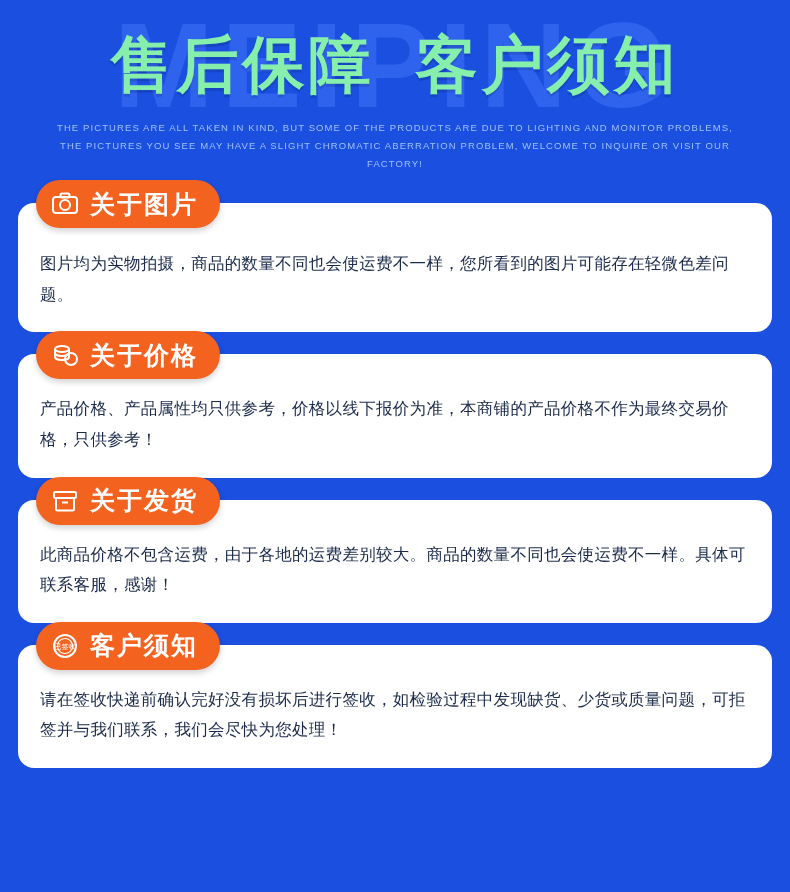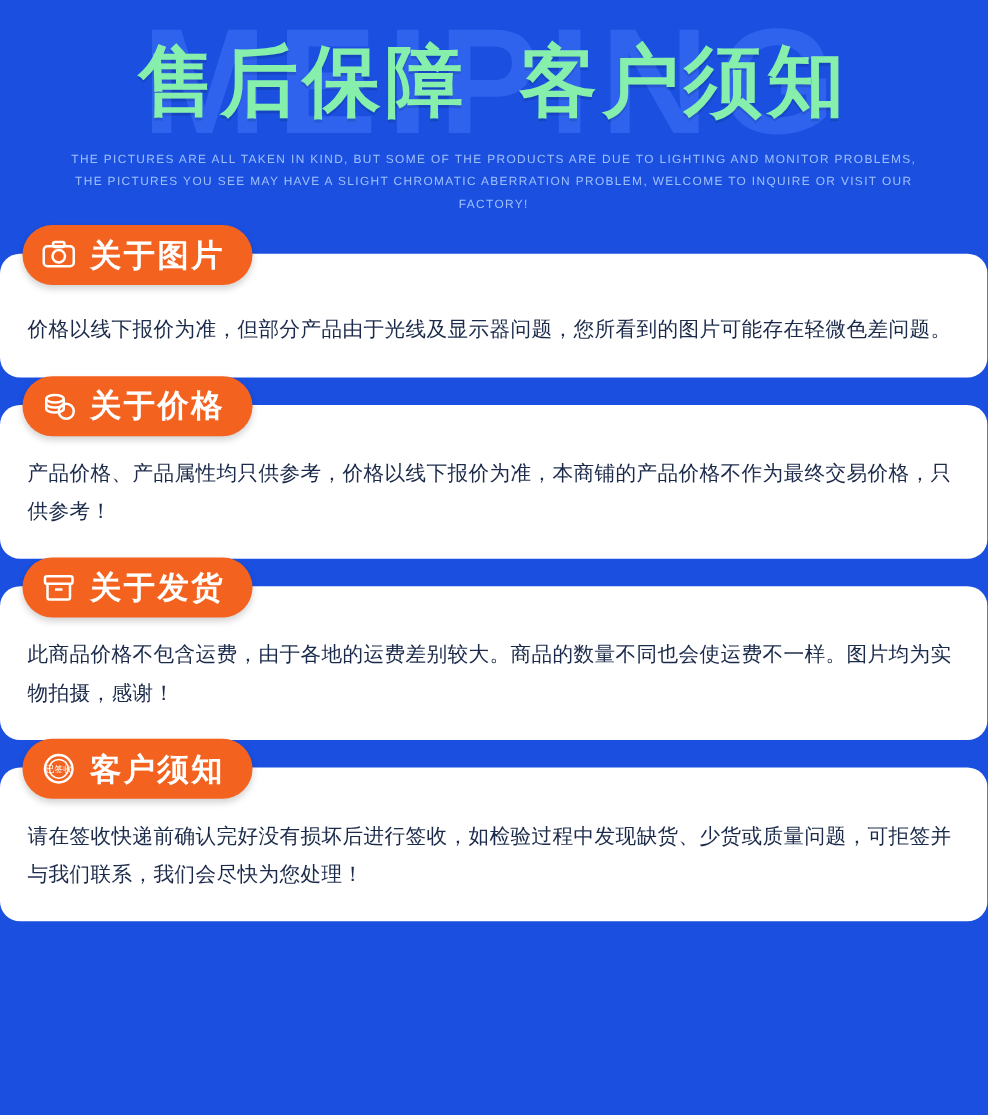--- a/index.html
+++ b/index.html
@@ -54,21 +54,21 @@
     line-height: 1.9;
     color: #9fc0ff;
     text-transform: uppercase;
     font-family: "Liberation Sans", sans-serif;
   }
 
   
   .cards {
     position: relative;
     margin-top: 30px;
-    padding: 0 0;
+    padding: 0 18px;
     display: flex;
     flex-direction: column;
     gap: 22px;
   }
   .card {
     position: relative;
     background: #ffffff;
     border-radius: 16px;
     padding: 40px 22px 22px 22px;
     box-sizing: border-box;
@@ -129,21 +129,21 @@
     <div class="card-badge">
       <span class="badge-icon">
         <svg width="30" height="30" viewBox="0 0 30 30">
           <rect x="3" y="8" width="24" height="16" rx="3" fill="none" stroke="#ffffff" stroke-width="2"></rect>
           <rect x="10.5" y="4.5" width="9" height="4" rx="1.5" fill="none" stroke="#ffffff" stroke-width="2"></rect>
           <circle cx="15" cy="16" r="5" fill="none" stroke="#ffffff" stroke-width="2"></circle>
         </svg>
       </span>
       <span class="badge-label">关于图片</span>
     </div>
-    <div class="card-body">价格以线下报价为准，但部分产品由于光线及显示器问题，您所看到的图片可能存在轻微色差问题。</div>
+    <div class="card-body">图片均为实物拍摄，商品的数量不同也会使运费不一样，您所看到的图片可能存在轻微色差问题。</div>
   </div>
 
   <div class="card card-2">
     <div class="card-badge">
       <span class="badge-icon">
         <svg width="30" height="30" viewBox="0 0 30 30">
           <ellipse cx="12" cy="9" rx="7" ry="3" fill="none" stroke="#ffffff" stroke-width="2"></ellipse>
           <path d="M5 9v4c0 1.7 3.1 3 7 3s7-1.3 7-3V9" fill="none" stroke="#ffffff" stroke-width="2"></path>
           <path d="M5 13v4c0 1.7 3.1 3 7 3s7-1.3 7-3v-4" fill="none" stroke="#ffffff" stroke-width="2"></path>
           <circle cx="21" cy="19" r="6" fill="none" stroke="#ffffff" stroke-width="2"></circle>
@@ -158,21 +158,21 @@
     <div class="card-badge">
       <span class="badge-icon">
         <svg width="30" height="30" viewBox="0 0 30 30">
           <rect x="4" y="6" width="22" height="6" rx="1.5" fill="none" stroke="#ffffff" stroke-width="2"></rect>
           <path d="M6 12v11a1.5 1.5 0 0 0 1.5 1.5h15A1.5 1.5 0 0 0 24 23V12" fill="none" stroke="#ffffff" stroke-width="2"></path>
           <line x1="12" y1="16.5" x2="18" y2="16.5" stroke="#ffffff" stroke-width="2"></line>
         </svg>
       </span>
       <span class="badge-label">关于发货</span>
     </div>
-    <div class="card-body">此商品价格不包含运费，由于各地的运费差别较大。商品的数量不同也会使运费不一样。图片均为实物拍摄，感谢！</div>
+    <div class="card-body">此商品价格不包含运费，由于各地的运费差别较大。商品的数量不同也会使运费不一样。具体可联系客服，感谢！</div>
   </div>
 
   <div class="card card-4">
     <div class="card-badge">
       <span class="badge-icon">
         <svg width="30" height="30" viewBox="0 0 30 30">
           <circle cx="15" cy="15" r="11" fill="none" stroke="#ffffff" stroke-width="2"></circle>
           <circle cx="15" cy="15" r="7.5" fill="none" stroke="#ffffff" stroke-width="1.2"></circle>
           <text x="15" y="17.6" font-size="7" fill="#ffffff" text-anchor="middle" font-family="DejaVu Sans, sans-serif">已签收</text>
         </svg>

